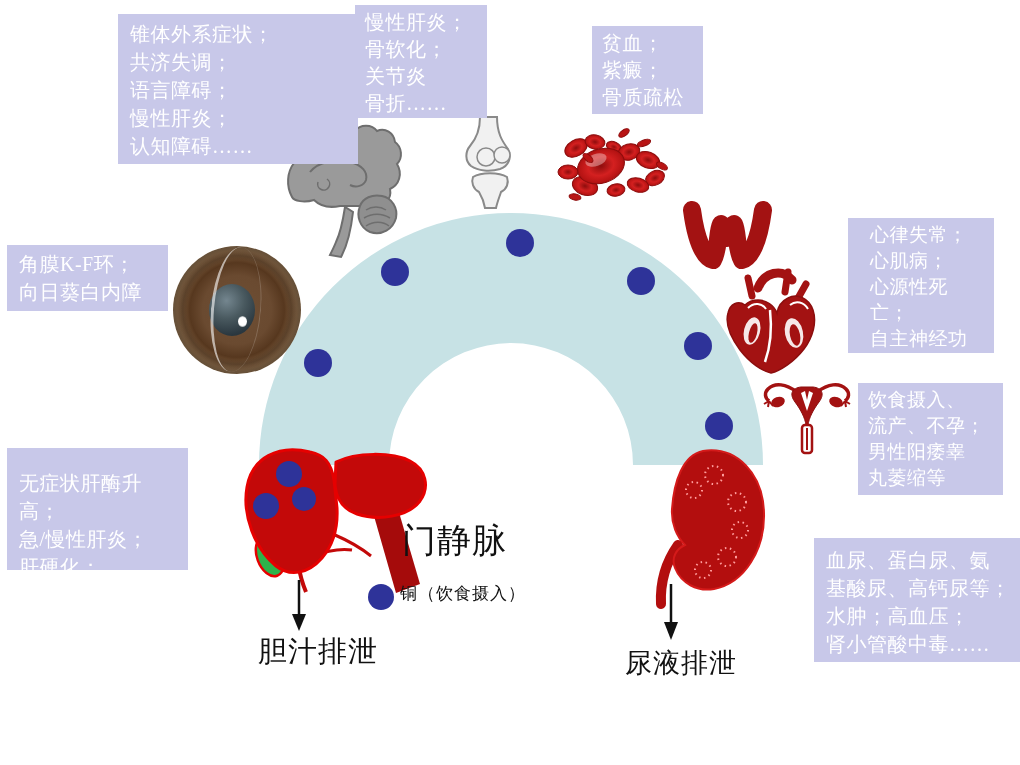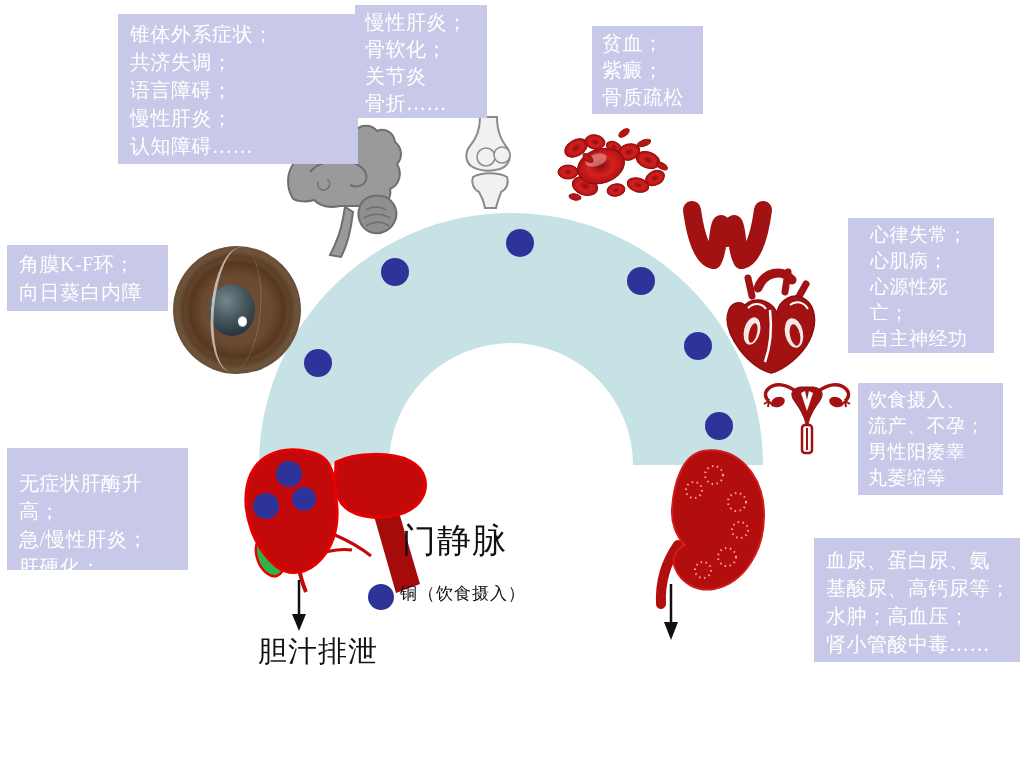--- a/index.html
+++ b/index.html
@@ -231,14 +231,15 @@
 急/慢性肝炎；
 肝硬化；
 急/慢性肝衰竭</div>
 
   <div class="label" style="left:402px;top:518px;font-size:34px;">门静脉</div>
 
   <div class="label" style="left:400px;top:582px;font-size:17px;">铜（饮食摄入）</div>
 
   <div class="label" style="left:258px;top:632px;font-size:29px;">胆汁排泄</div>
 
+  <div class="label" style="left:625px;top:645px;font-size:27px;">尿液排泄</div>
 
 </div>
 
 </body></html>

